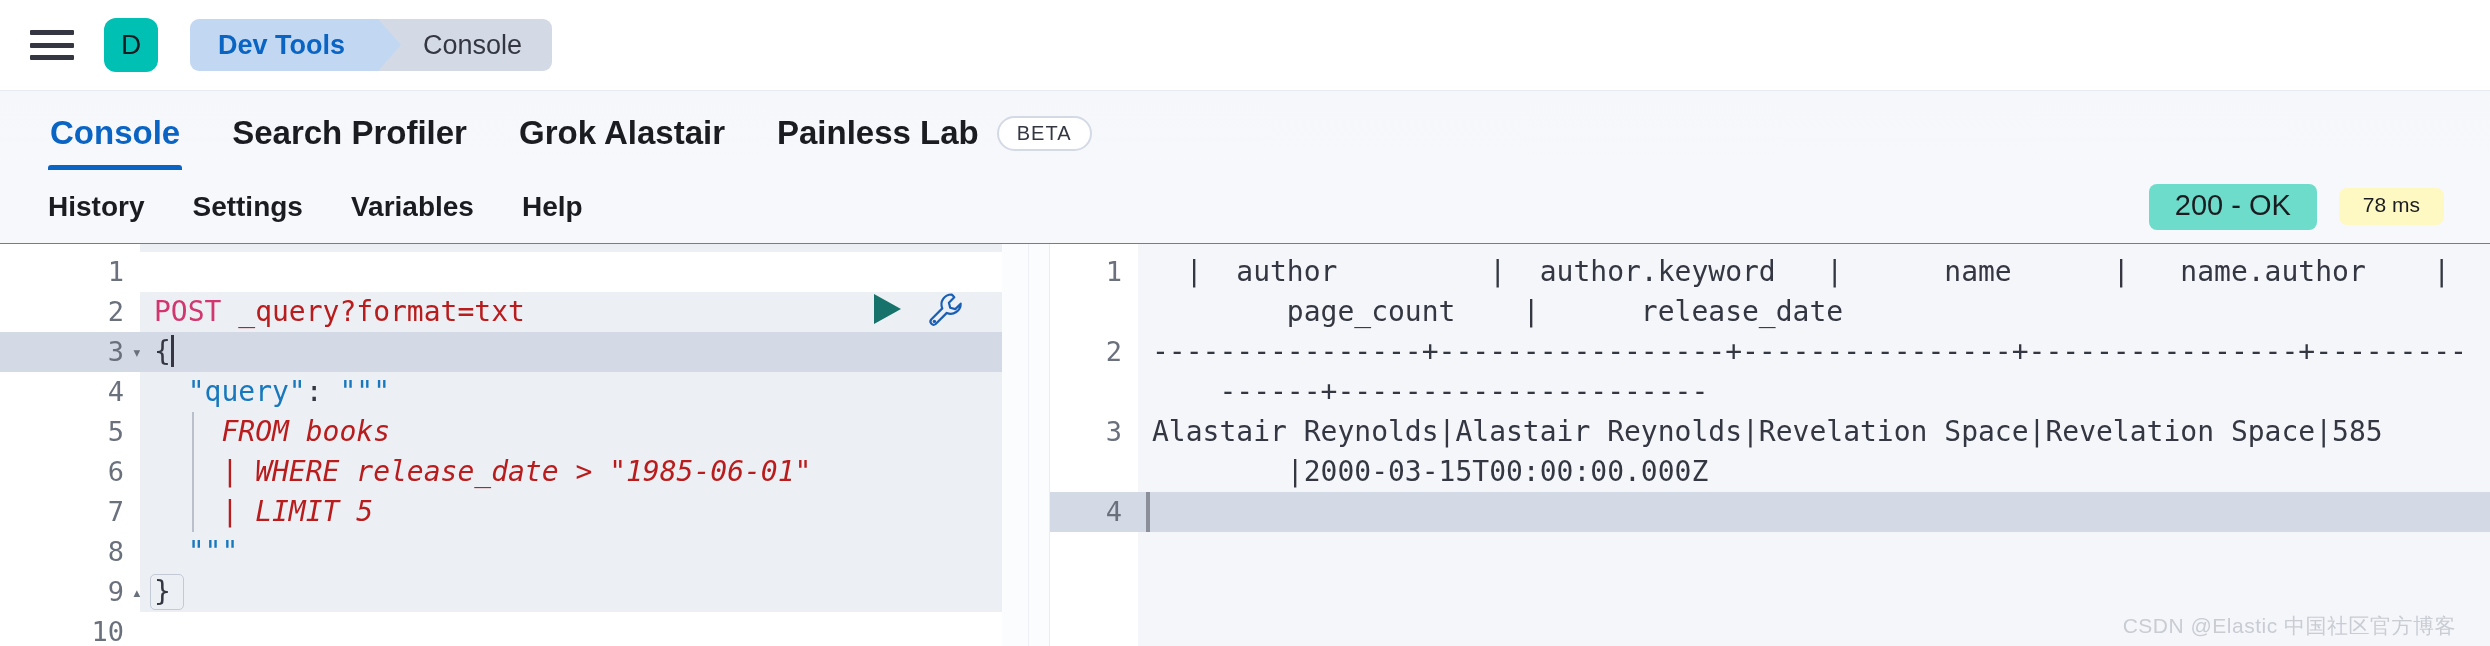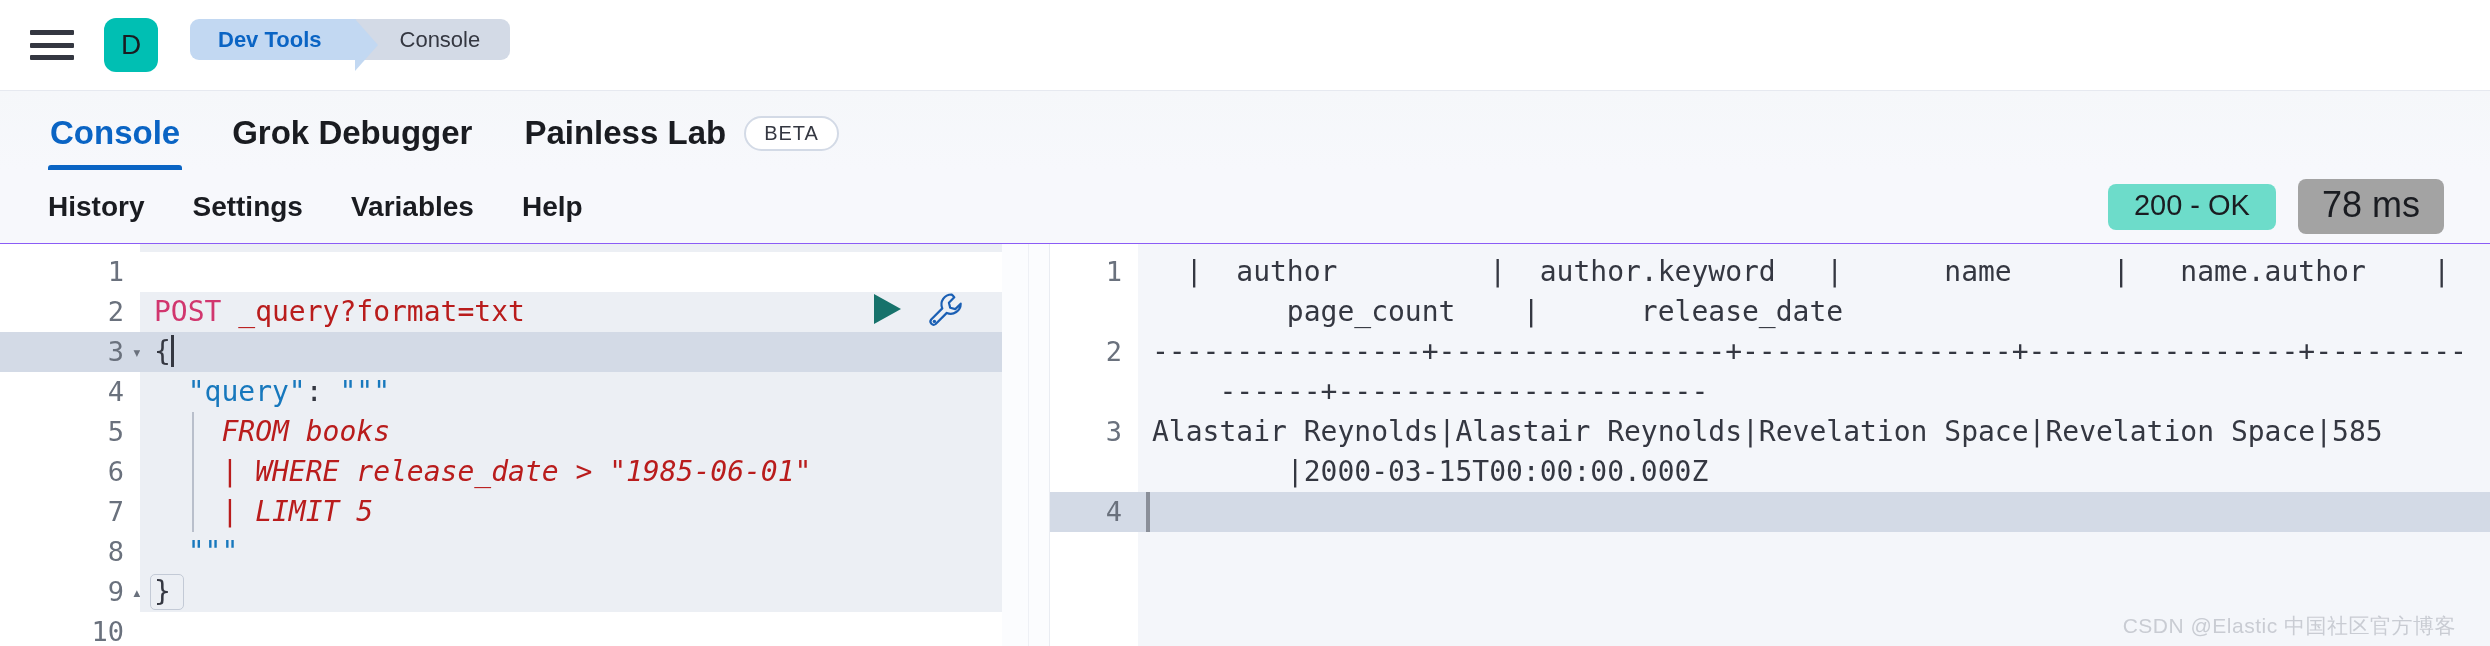--- a/index.html
+++ b/index.html
@@ -57,22 +57,22 @@
     flex: 0 0 54px;
   }
   .breadcrumbs {
     display: flex;
     align-items: stretch;
     height: 52px;
   }
   .crumb {
     display: flex;
     align-items: center;
-    font-size: 22px;
-    height: 41px;
+    font-size: 27px;
+    height: 52px;
     position: relative;
     white-space: nowrap;
   }
   .crumb-first {
     background: #c2d8f2;
     color: #0a64c4;
     font-weight: 700;
     border-radius: 9px 0 0 9px;
     padding: 0 34px 0 28px;
     z-index: 2;
@@ -164,23 +164,23 @@
   .badge-ok {
     background: #6ddcca;
     color: #1a1c21;
     font-size: 29px;
     font-weight: 400;
     border-radius: 8px;
     padding: 5px 26px 8px 26px;
     white-space: nowrap;
   }
   .badge-ms {
-    background: #a3a3a3;
+    background: #fef9c3;
     color: #1a1c21;
-    font-size: 36px;
+    font-size: 21px;
     font-weight: 400;
     border-radius: 8px;
     padding: 5px 24px 8px 24px;
     white-space: nowrap;
   }
 
   
   .main {
     flex: 1 1 auto;
     display: flex;
@@ -349,21 +349,24 @@
       <div class="crumb crumb-first">Dev Tools</div>
       <div class="crumb crumb-last">Console</div>
     </div>
   </div>
 
   <div class="tab-bar">
     <div class="tab active">
       <span>Console</span>
     </div>
     <div class="tab">
-      <span>Grok Debugger</span>
+      <span>Search Profiler</span>
+    </div>
+    <div class="tab">
+      <span>Grok Alastair</span>
     </div>
     <div class="tab">
       <span>Painless Lab</span>
       <span class="beta-badge">BETA</span>
     </div>
   </div>
 
   <div class="menu-bar">
     <div class="menu-item">History</div>
     <div class="menu-item">Settings</div>

